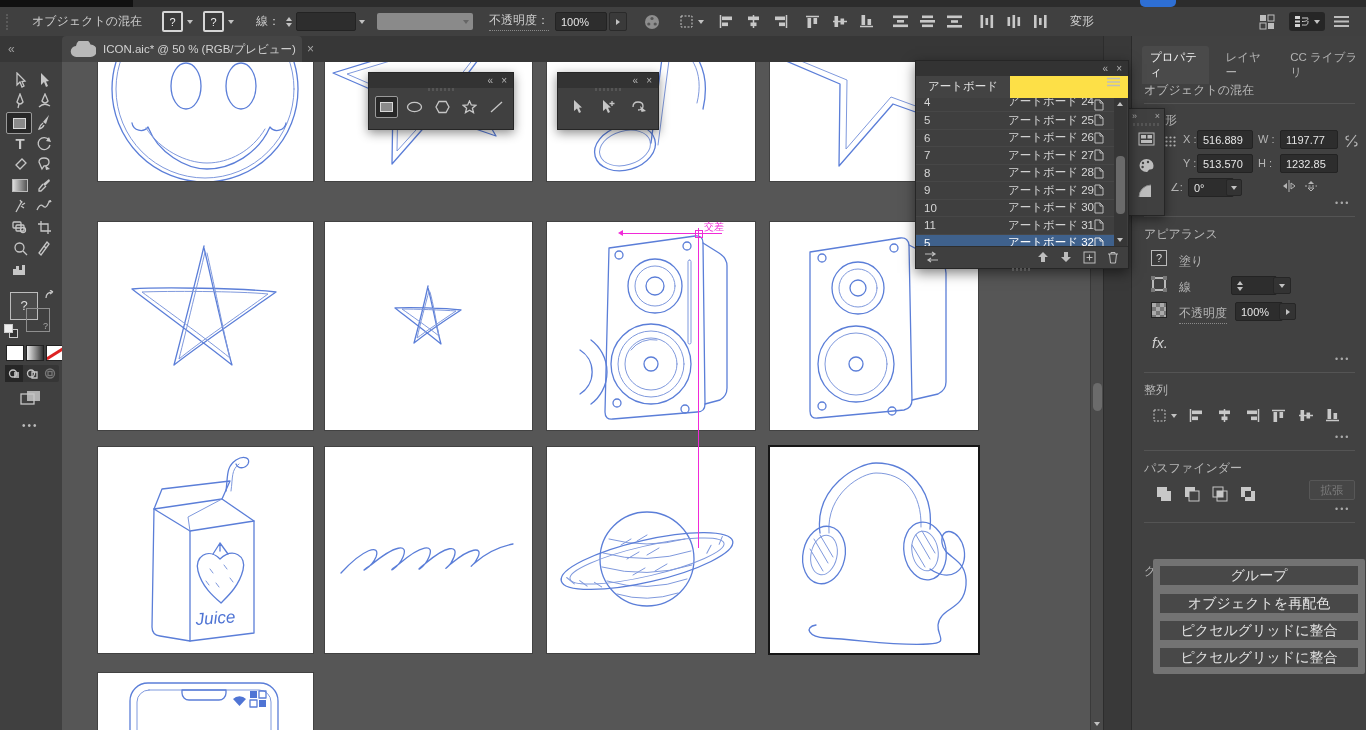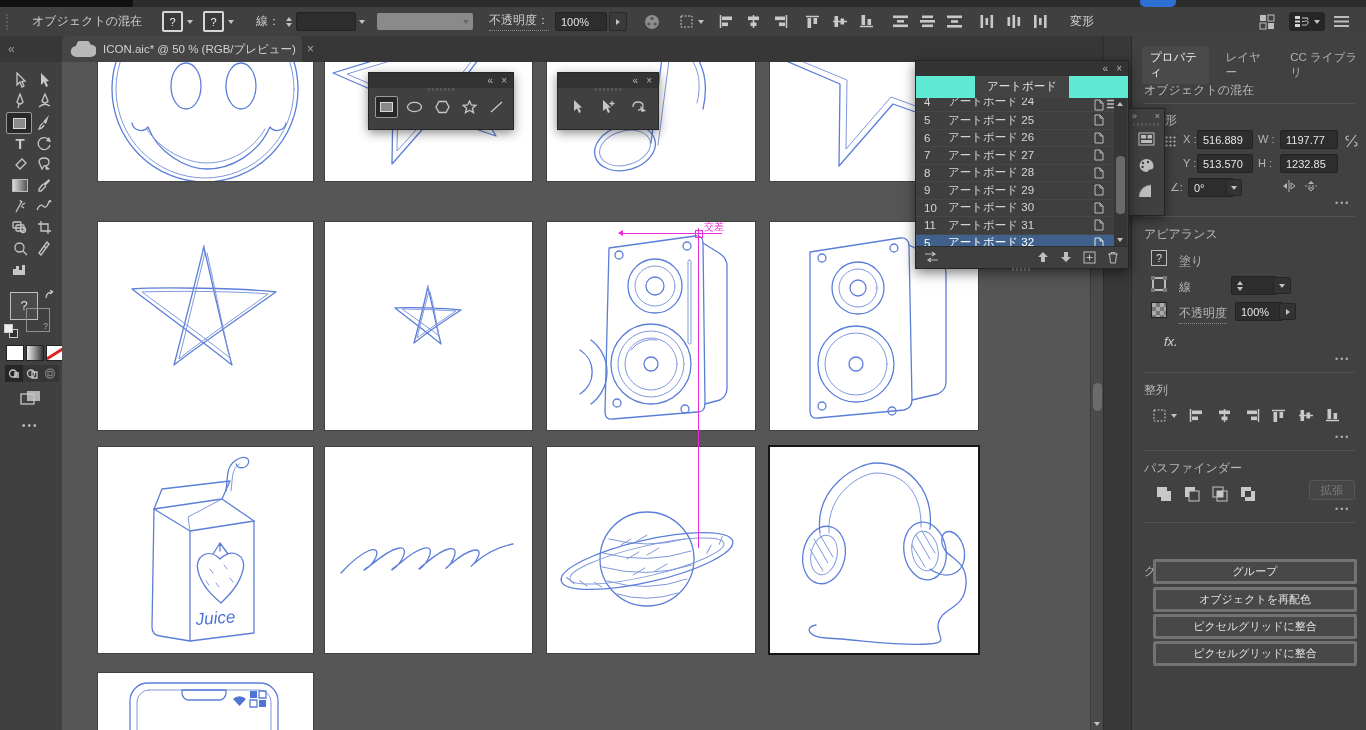--- a/index.html
+++ b/index.html
@@ -40,36 +40,36 @@
   
   #vscroll{left:1090px;top:62px;width:13px;height:668px;background:#4a4a4a;border-left:1px solid #3a3a3a;}
   #vthumb{position:absolute;left:2px;top:321px;width:9px;height:28px;background:#6b6b6b;border-radius:5px;}
   #dock-strip{left:1103px;top:36px;width:28px;height:694px;background:#393939;border-left:1px solid #2d2d2d;}
   
   .panel{background:#404040;border:1px solid #262626;box-shadow:0 3px 10px rgba(0,0,0,.45);}
   .phead{height:15px;background:#333;display:flex;align-items:center;justify-content:flex-end;gap:8px;padding:0 6px;color:#b5b5b5;font-size:10px;}
   .pdots{width:26px;height:3px;background:repeating-linear-gradient(90deg,#555 0 2px,transparent 2px 4px);margin:0 auto;}
   
   #ab-panel{left:915px;top:60px;width:212px;height:207px;background:#3f3f3f;border:1px solid #262626;box-shadow:0 4px 12px rgba(0,0,0,.5);}
-  #ab-tabrow{height:22px;background:#5eead4;display:flex;align-items:center;flex-direction:column;}
+  #ab-tabrow{height:22px;background:#fde047;display:flex;align-items:flex-start;}
   #ab-tab{background:#434343;color:#e3e3e3;font-size:11.5px;padding:3px 12px 4px;}
   .abrow{position:relative;height:16.5px;display:flex;align-items:center;border-bottom:1px solid #474747;color:#d6d6d6;font-size:11.5px;}
   .abrow .num{width:32px;padding-left:8px;box-sizing:border-box;}
-  .abrow .nm{flex:1;}
+  .abrow .nm{flex:1;text-align:right;}
   .abrow.sel{background:#3f618c;color:#fff;}
   .pageico{width:10px;height:12px;}
   
   #props{left:1131px;top:36px;width:235px;height:694px;background:#414141;border-left:1px solid #2b2b2b;}
   .ptab{font-size:11.5px;color:#b2b2b2;padding:4px 8px;}
   .ptab.act{background:#4a4a4a;color:#f2f2f2;border-radius:3px 3px 0 0;}
   .sect{color:#b9b9b9;font-size:12px;}
   .divider{position:absolute;left:12px;width:211px;height:1px;background:#545454;}
   .lbl{color:#b5b5b5;font-size:11px;}
   .more{color:#a9a9a9;font-size:9px;letter-spacing:2px;}
-  .qbtn{position:absolute;left:21px;width:198px;height:19px;background:#484848;border:3px solid #737373;border-radius:2px;color:#e2e2e2;font-size:11px;display:flex;align-items:center;justify-content:center;}
+  .qbtn{position:absolute;left:21px;width:198px;height:19px;background:#484848;border:7px solid #737373;border-radius:2px;color:#e2e2e2;font-size:14px;display:flex;align-items:center;justify-content:center;}
   .alico{width:17px;height:15px;}
   .ali{fill:#c8c8c8;}
   .alin{stroke:#c8c8c8;stroke-width:1.5px;}
   .swatch{width:16px;height:16px;box-sizing:border-box;}
   .checker{background:conic-gradient(#777 0 25%,#aaa 0 50%,#777 0 75%,#aaa 0) 0 0/8px 8px;border:1px solid #222;}
 </style>
 </head>
 <body>
 
 <div id="app">
@@ -629,21 +629,21 @@
       </span>
     <span class="abs ico" style="left:141px;top:241px;width:16px;height:15px;background:#333;border:1px solid #262626;border-radius:2px;">
         <span class="chevD"></span>
       </span>
     <span class="abs swatch checker" style="left:19px;top:266px;"></span>
     <span class="abs lbl dotted-u" style="left:47px;top:269px;font-size:12px;">不透明度</span>
     <span class="abs fld" style="left:103px;top:266px;width:36px;">100%</span>
     <span class="abs ico" style="left:147px;top:267px;width:15px;height:15px;background:#333;border:1px solid #262626;border-radius:2px;">
         <span class="chevR"></span>
       </span>
-    <span class="abs" style="left:32px;top:298px;font-style:italic;color:#cfcfcf;font-size:13px;">fx.</span>
+    <span class="abs" style="left:20px;top:298px;font-style:italic;color:#cfcfcf;font-size:15px;">fx.</span>
     <span class="abs more" style="left:203px;top:318px;">•••</span>
     <div class="divider" style="top:336px;"></div>
 
     <div class="abs sect" style="left:12px;top:346px;">整列</div>
     <span class="abs ico" style="left:20px;top:372px;gap:2px;">
         <svg class="alico" viewBox="0 0 17 15">
           <rect x="2" y="2" width="11" height="11" fill="none" stroke="#c8c8c8" stroke-dasharray="2 1.5"></rect>
         </svg>
         <span class="chevD"></span>
       </span>

